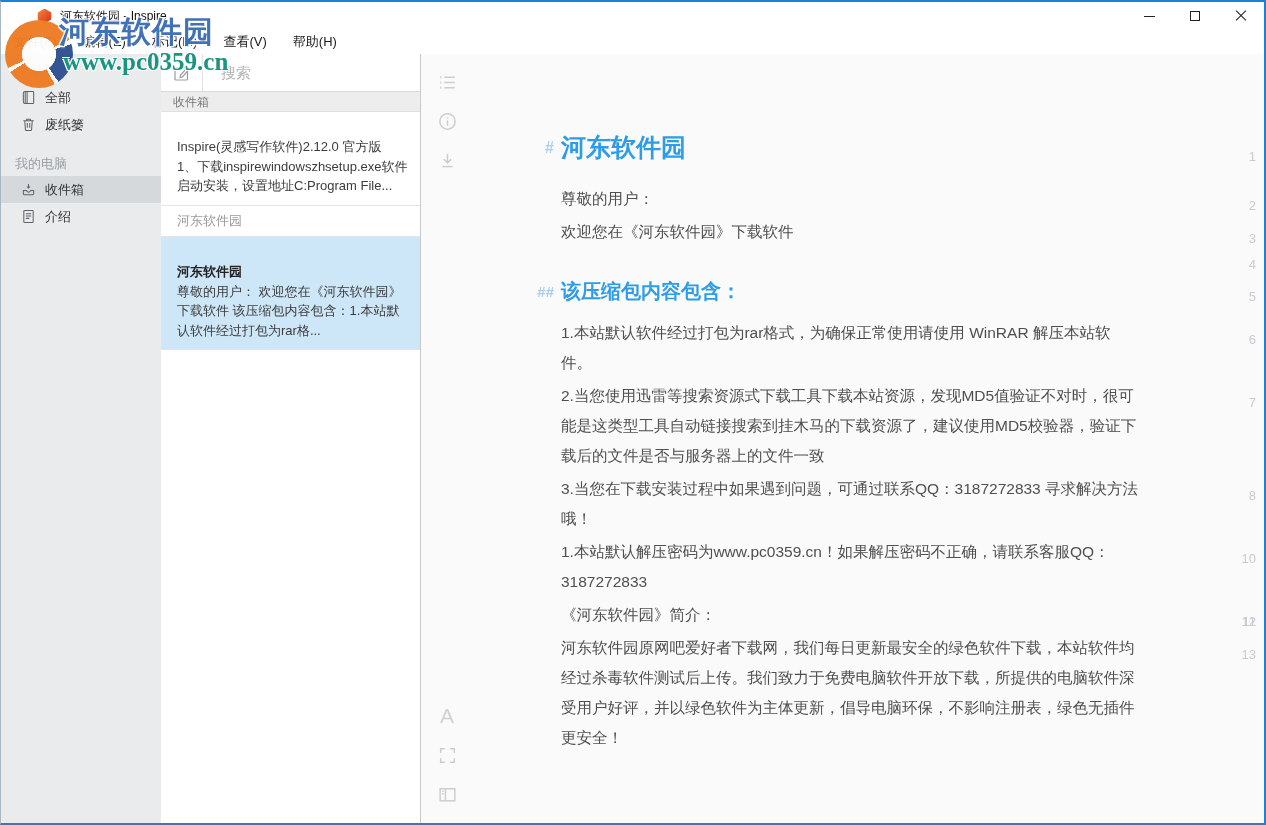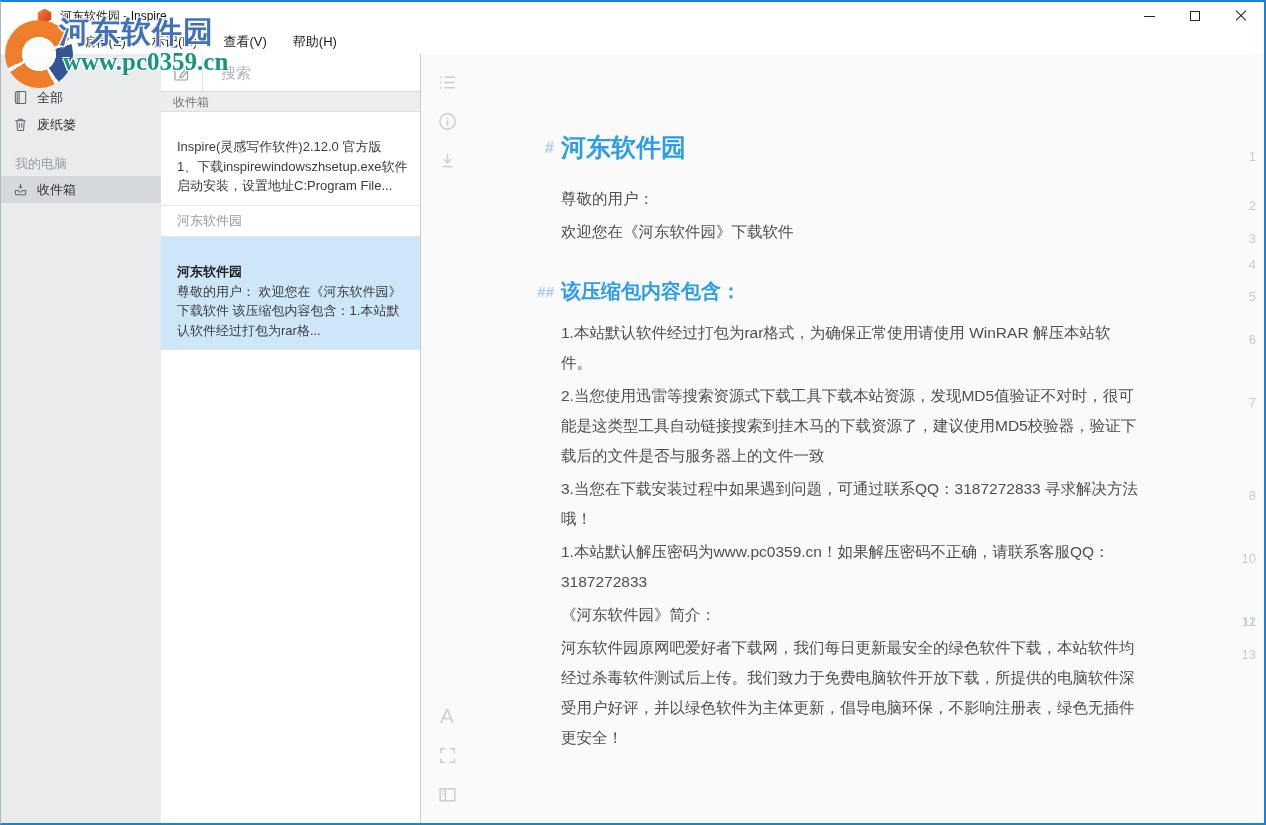--- a/index.html
+++ b/index.html
@@ -24,21 +24,21 @@
   .close-glyph::before,.close-glyph::after{ content:""; position:absolute; left:-1px; top:5px; width:14px; height:1px; background:#222; }
   .close-glyph::before{ transform:rotate(45deg);} .close-glyph::after{ transform:rotate(-45deg);}
   
   .menubar{ height:24px; background:#fff; display:flex; align-items:center; padding-left:0; flex:none; }
   .menu-item{ font-size:13px; color:#1a1a1a; padding:0 13px; line-height:24px; }
   
   .body{ flex:1; display:flex; min-height:0; }
   
   .sidebar{ width:160px; background:#e9ebed; flex:none; padding-top:6px; }
   .sec-title{ font-size:13px; color:#99a0a6; padding-left:14px; height:24px; line-height:24px; }
-  .side-row{ height:27px; display:flex; align-items:center; padding-left:12px; gap:9px; font-size:13px; color:#333; cursor:default; }
+  .side-row{ height:27px; display:flex; align-items:center; padding-left:20px; gap:9px; font-size:13px; color:#333; cursor:default; }
   .side-row.selected{ background:#d6d9dc; }
   .side-row svg{ flex:none; stroke:#5f6368; fill:none; stroke-width:1.1; }
   .sec-gap{ height:14px; }
   
   .listpane{ width:260px; background:#fff; border-right:1px solid #c9c9c9; flex:none; display:flex; flex-direction:column; }
   .searchrow{ height:37px; display:flex; align-items:stretch; flex:none; }
   .compose-btn{ width:55px; display:flex; align-items:center; justify-content:center; border-right:1px solid #e3e3e3; }
   .compose-btn svg{ stroke:#9b9b9b; fill:none; stroke-width:1.2; }
   .search-input{ flex:1; border:none; outline:none; font-size:15px; padding-left:18px; color:#333; font-family:inherit; background:transparent; }
   .search-input::placeholder{ color:#b3b3b3; }
@@ -132,20 +132,27 @@
       <div class="sec-gap"></div>
       <div class="sec-title">我的电脑</div>
       <div class="side-row selected">
         <svg width="15" height="15" viewBox="0 0 16 16">
             <path d="M2.5 8.5v4a1 1 0 0 0 1 1h9a1 1 0 0 0 1-1v-4"></path>
             <path d="M2.5 9h3.2c.3 1.1 1.2 1.9 2.3 1.9S10 10.1 10.3 9h3.2"></path>
             <path d="M8 2v4.2M6.3 4.8L8 6.5l1.7-1.7"></path>
           </svg>
         <span>收件箱</span>
       </div>
+      <div class="side-row">
+        <svg width="15" height="15" viewBox="0 0 16 16">
+            <rect x="3" y="1.5" width="10" height="13" rx="1"></rect>
+            <path d="M5.2 5h5.6M5.2 7.5h5.6M5.2 10h3.6"></path>
+          </svg>
+        <span>介绍</span>
+      </div>
     </aside>
 
     <div class="listpane">
       <div class="searchrow">
         <div class="compose-btn">
           <svg width="20" height="20" viewBox="0 0 20 20">
               <rect x="3" y="4.5" width="12.5" height="12.5" rx="1"></rect>
               <path d="M8.5 12.2l7.2-8.2 1.9 1.7-7.2 8.2-2.4.6z"></path>
             </svg>
         </div>

